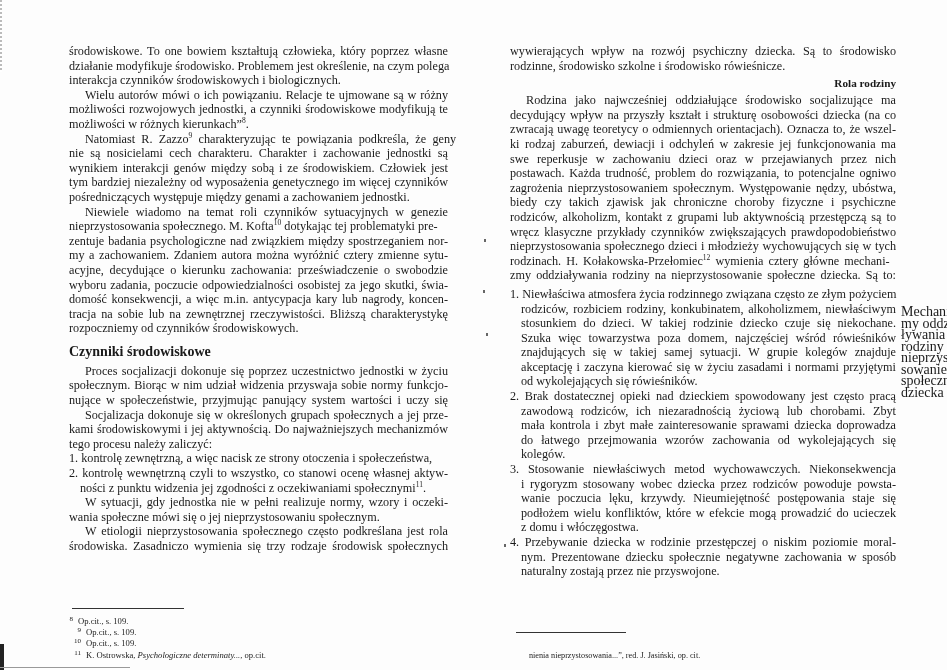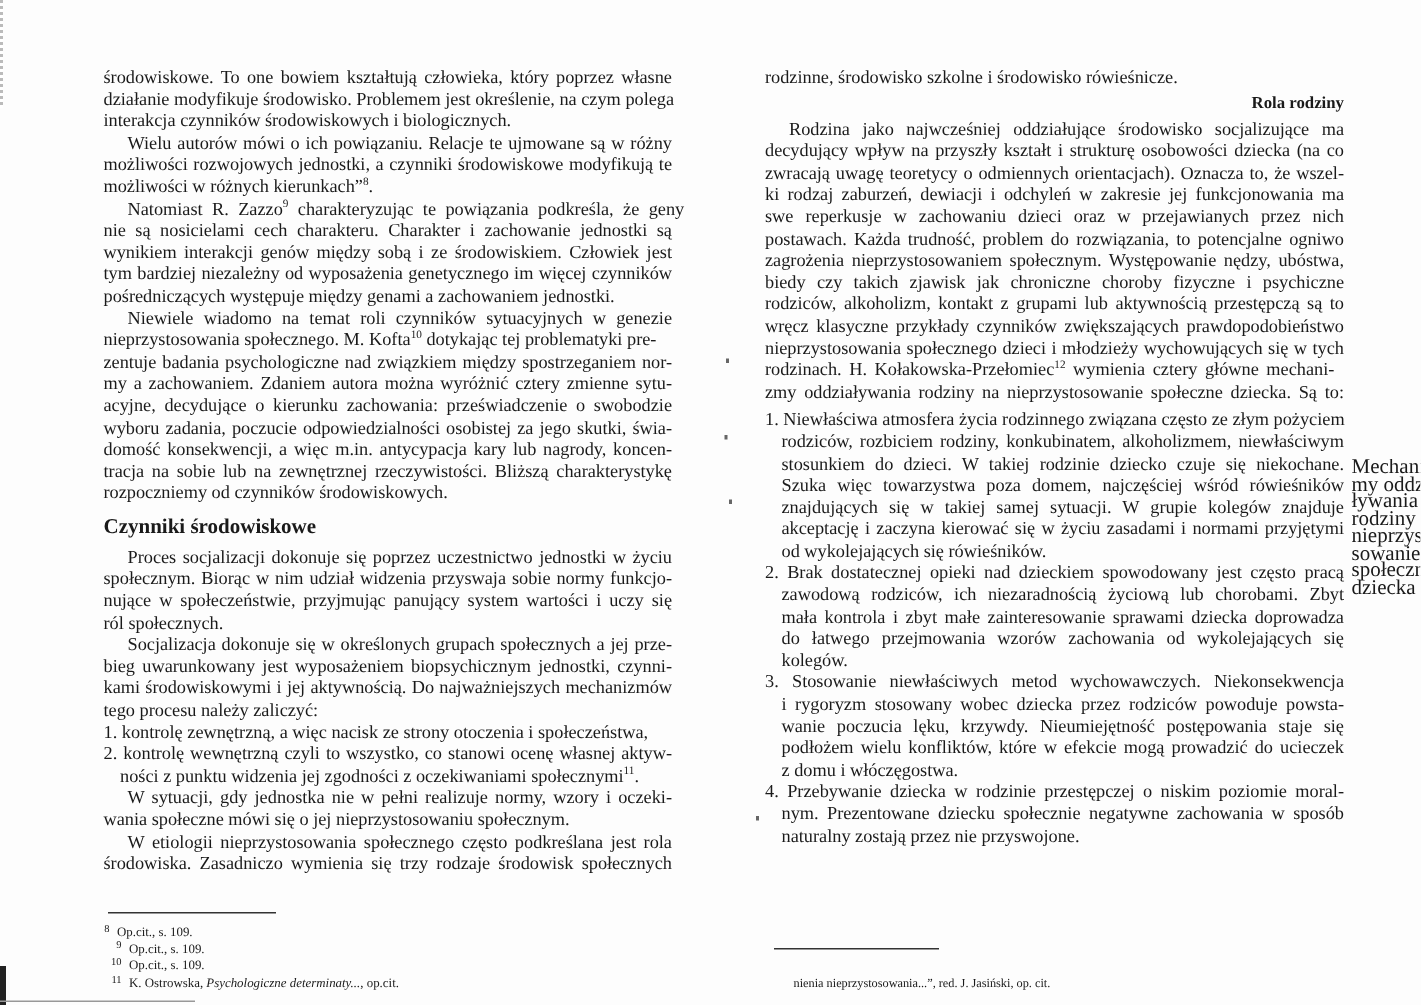--- a/index.html
+++ b/index.html
@@ -70,24 +70,22 @@
     <span class="line">tracja na sobie lub na zewnętrznej rzeczywistości. Bliższą charakterystykę</span>
     <span class="line last">rozpoczniemy od czynników środowiskowych.</span>
 
     <span class="gap"></span>
     <span class="heading">Czynniki środowiskowe</span>
     <span class="gap-sm"></span>
 
     <span class="line indent">Proces socjalizacji dokonuje się poprzez uczestnictwo jednostki w życiu</span>
     <span class="line">społecznym. Biorąc w nim udział widzenia przyswaja sobie normy funkcjo-</span>
     <span class="line">nujące w społeczeństwie, przyjmując panujący system wartości i uczy się</span>
-    <span class="line last">ról społecznych.</span>
 
     <span class="line indent">Socjalizacja dokonuje się w określonych grupach społecznych a jej prze-</span>
-    <span class="line">bieg uwarunkowany jest wyposażeniem biopsychicznym jednostki, czynni-</span>
     <span class="line">kami środowiskowymi i jej aktywnością. Do najważniejszych mechanizmów</span>
     <span class="line last">tego procesu należy zaliczyć:</span>
 
     <span class="line last"><span>1.</span> <span>kontrolę zewnętrzną, a więc nacisk ze strony otoczenia i społeczeństwa,</span></span>
     <span class="line"><span>2.</span> <span>kontrolę wewnętrzną czyli to wszystko, co stanowi ocenę własnej aktyw-</span></span>
     <span class="line last hang"><span>ności z punktu widzenia jej zgodności z oczekiwaniami społecznymi</span><sup>11</sup><span>.</span></span>
 
     <span class="line indent">W sytuacji, gdy jednostka nie w pełni realizuje normy, wzory i oczeki-</span>
     <span class="line last">wania społeczne mówi się o jej nieprzystosowaniu społecznym.</span>
     <span class="line indent">W etiologii nieprzystosowania społecznego często podkreślana jest rola</span>
@@ -96,20 +94,21 @@
 
   <div class="fn-rule" style="left:72px;top:608px;width:112px;"></div>
   <div class="fn" style="left:57px;top:614px;"><span class="fn-num">8</span><span>Op.cit., s. 109.</span></div>
   <div class="fn" style="left:65px;top:625px;"><span class="fn-num">9</span><span>Op.cit., s. 109.</span></div>
   <div class="fn" style="left:65px;top:636px;"><span class="fn-num">10</span><span>Op.cit., s. 109.</span></div>
   <div class="fn" style="left:65px;top:648px;"><span class="fn-num">11</span><span>K. Ostrowska, </span><i>Psychologiczne determinaty...</i><span>, op.cit.</span></div>
 </div>
 
 <div class="page page-right">
   <div class="col">
+    <span class="line">wywierających wpływ na rozwój psychiczny dziecka. Są to środowisko</span>
     <span class="line last">rodzinne, środowisko szkolne i środowisko rówieśnicze.</span>
 
     <span class="gap-sm"></span>
     <span class="heading-sm">Rola rodziny</span>
     <span class="gap-sm"></span>
 
     <span class="line indent">Rodzina jako najwcześniej oddziałujące środowisko socjalizujące ma</span>
     <span class="line">decydujący wpływ na przyszły kształt i strukturę osobowości dziecka (na co</span>
     <span class="line">zwracają uwagę teoretycy o odmiennych orientacjach). Oznacza to, że wszel-</span>
     <span class="line">ki rodzaj zaburzeń, dewiacji i odchyleń w zakresie jej funkcjonowania ma</span>

